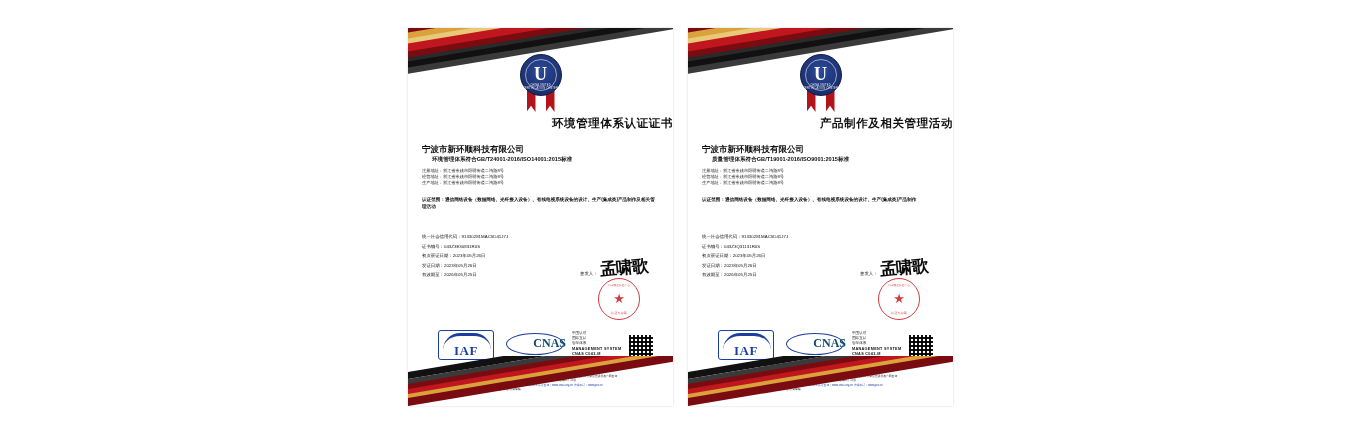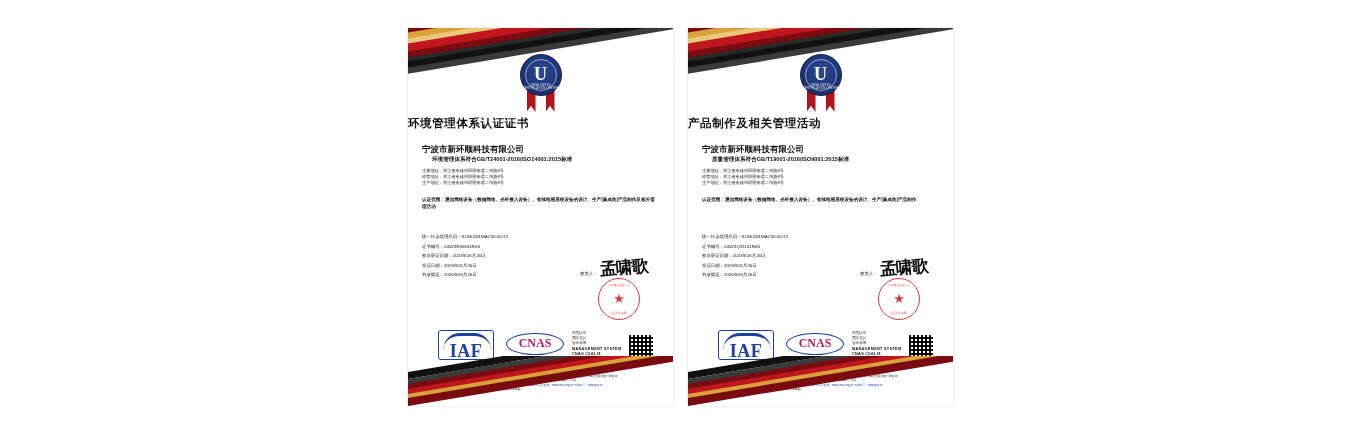--- a/index.html
+++ b/index.html
@@ -133,21 +133,21 @@
     color: #e6e9f5;
     font-size: 2.6px;
     letter-spacing: 0.2px;
   }
 
   
   .title {
     position: absolute;
     top: 88px;
     left: 0; right: 0;
-    text-align: left;
+    text-align: right;
     font-family: Liberation Serif, serif;
     font-weight: bold;
     font-size: 11.5px;
     color: #111111;
     letter-spacing: 0.6px;
   }
   .company {
     position: absolute;
     top: 116px;
     left: 14px;
@@ -280,47 +280,47 @@
     width: 48px; height: 14px;
     border-top: 3px solid #1b3fa0;
     border-radius: 48px 48px 0 0;
   }
   .iaf .txt {
     position: absolute;
     bottom: 1px; left: 0; right: 0;
     text-align: center;
     font-family: "Liberation Serif", serif;
     font-weight: bold;
-    font-size: 18px;
+    font-size: 13px;
     line-height: 14px;
     color: #1b3fa0;
     letter-spacing: 0.5px;
   }
   .cnas {
     position: absolute;
     left: 82px; top: 2px;
     width: 62px; height: 30px;
   }
   .cnas .ellipse {
     position: absolute;
     top: 3px; left: 2px;
     width: 58px; height: 22px;
     border: 1.6px solid #1b3fa0;
     border-radius: 50%;
     box-sizing: border-box;
   }
   .cnas .txt {
     position: absolute;
     top: 6px; left: 0; right: 0;
-    text-align: center;
+    text-align: right;
     font-family: "Liberation Serif", serif;
     font-weight: bold;
     font-size: 12px;
     line-height: 14px;
-    color: #be185d;
+    color: #0c4a6e;
   }
   .cnas-info {
     position: absolute;
     left: 150px; top: 3px;
     width: 60px;
   }
   .cnas-info .l {
     font-size: 3.6px;
     line-height: 5.2px;
     color: #111111;

